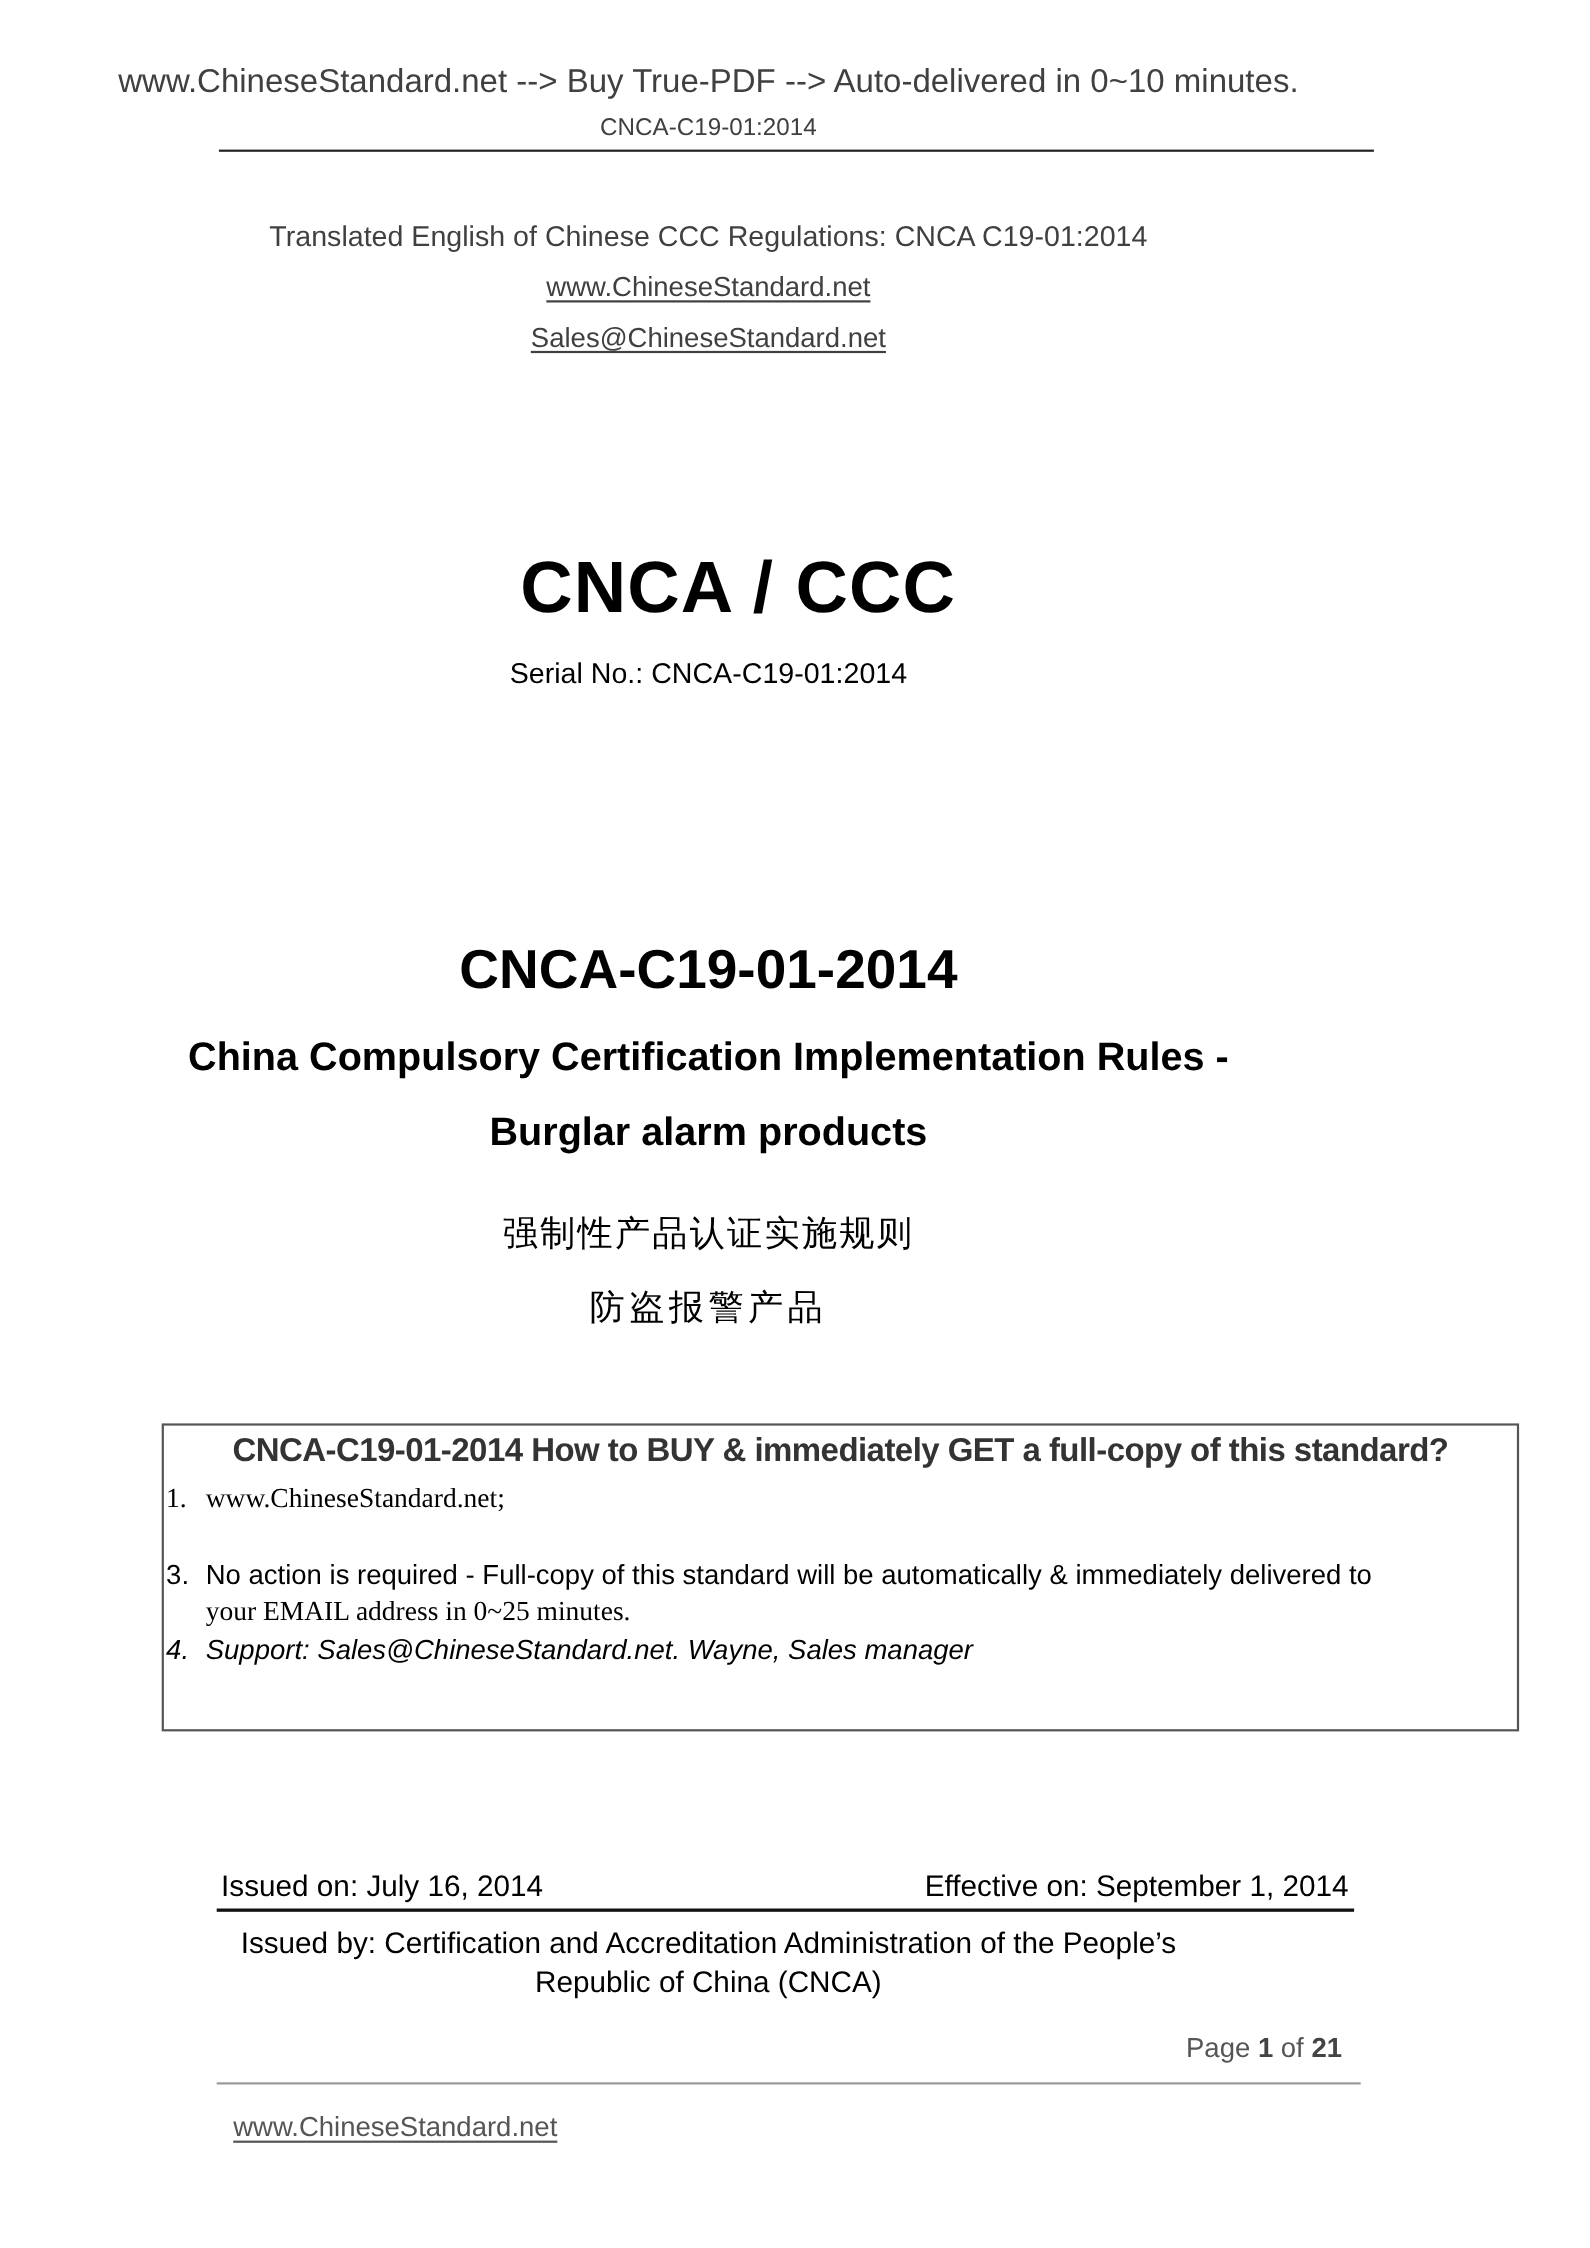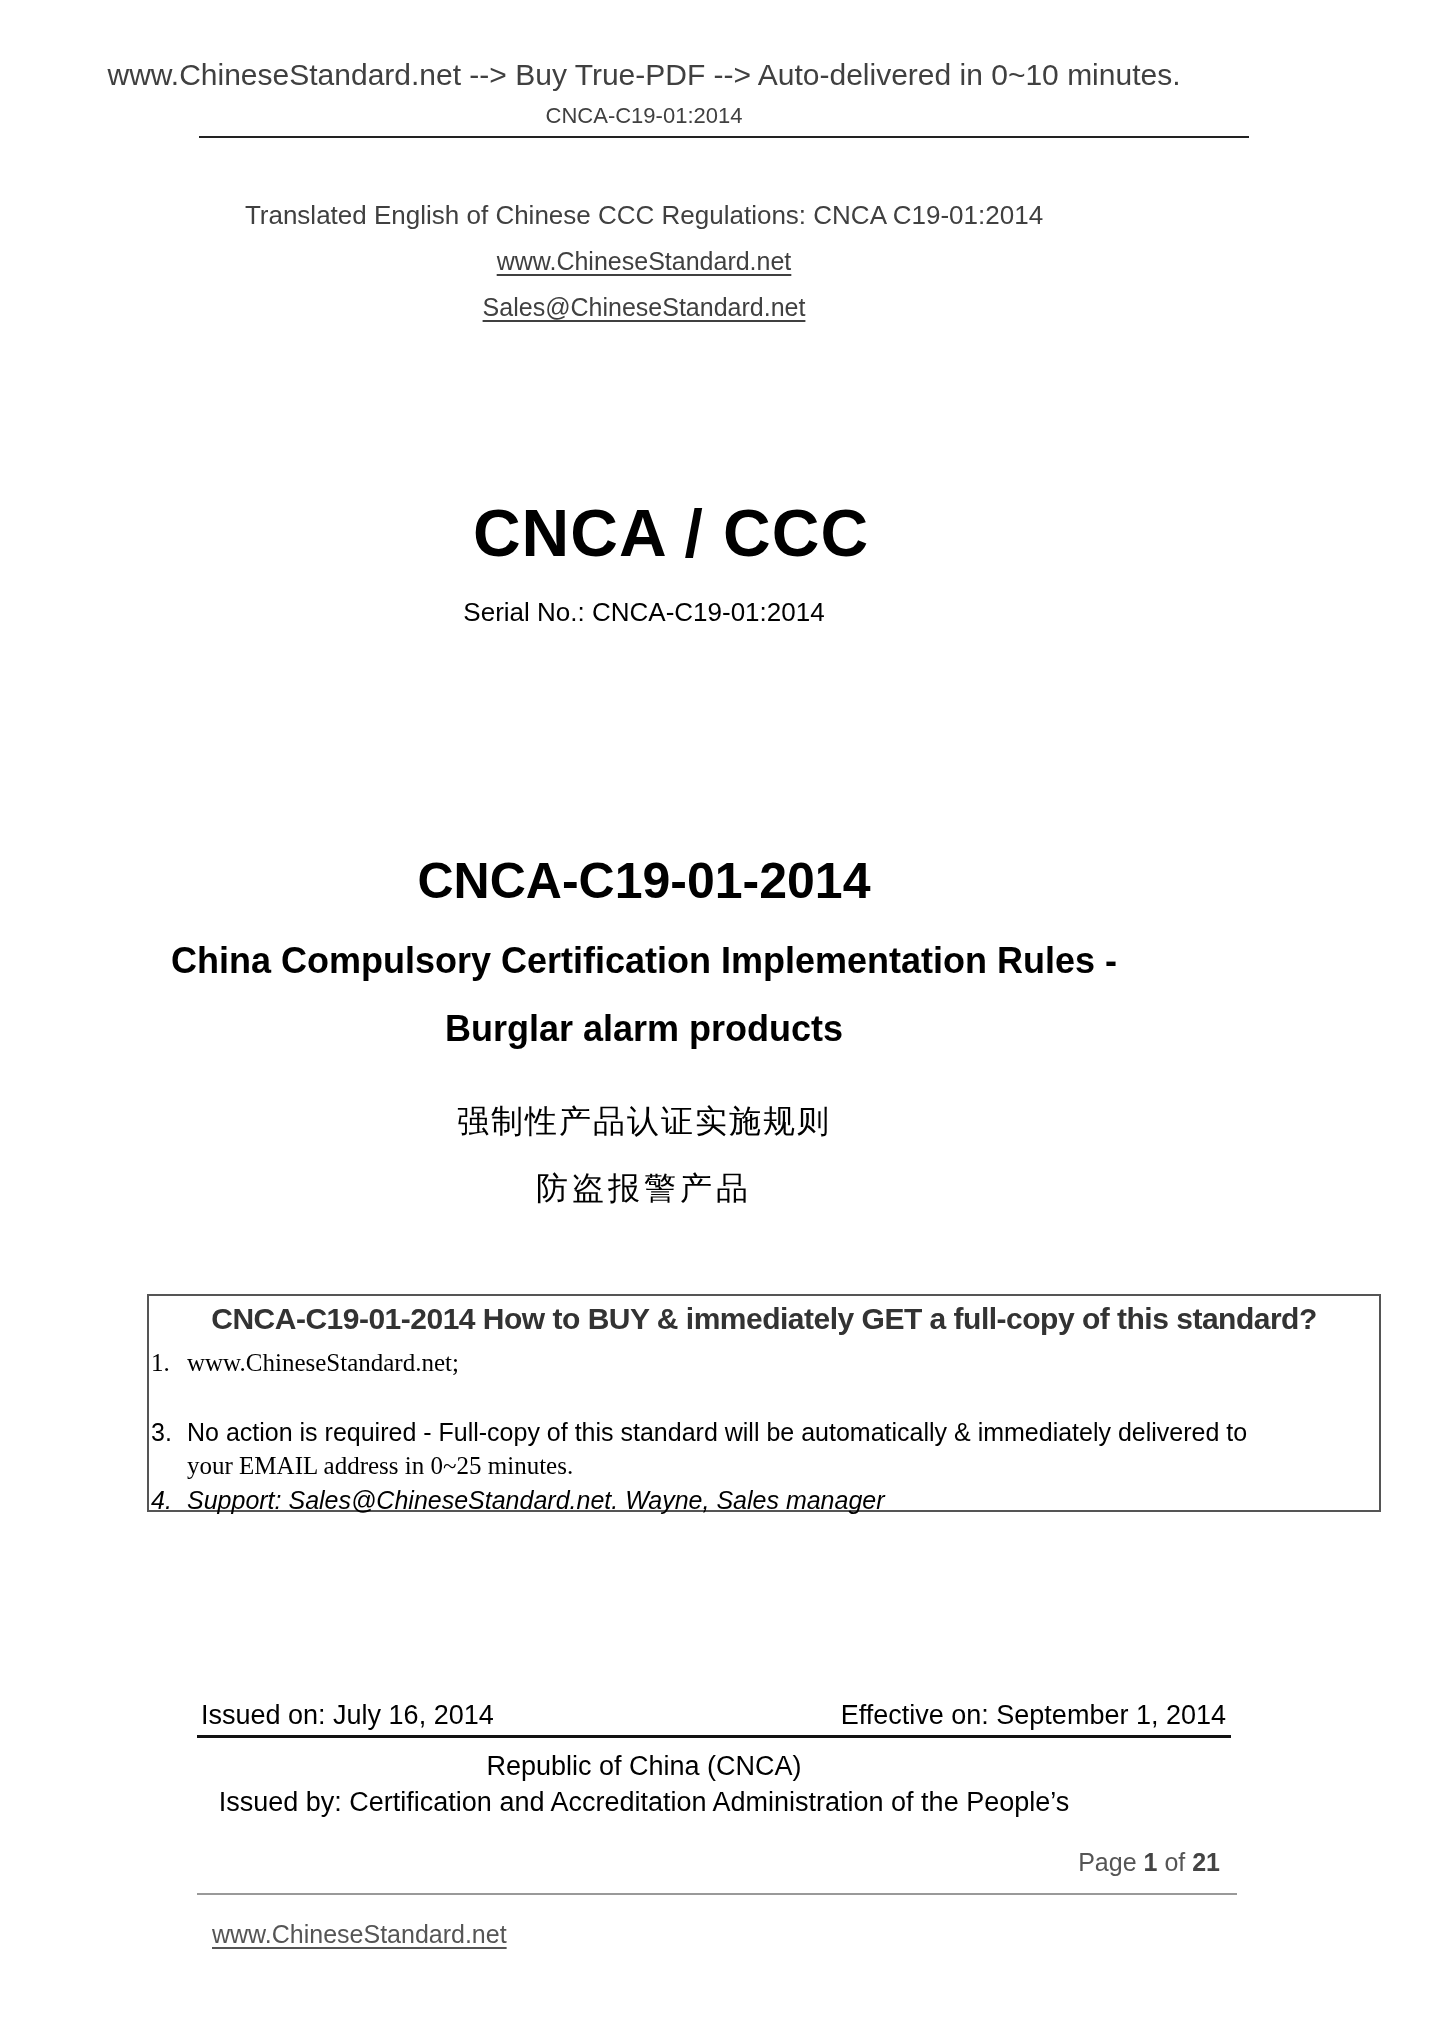--- a/index.html
+++ b/index.html
@@ -13,21 +13,21 @@
     .link { font-size: 25px; color: #404040; text-decoration: underline; text-underline-offset: 4px; }
     .site-link { top: 247px; }
     .mail-link { top: 293px; }
     .big-title { top: 495px; font-size: 66px; font-weight: bold; letter-spacing: 1px; padding-left: 27px; }
     .serial { top: 597px; font-size: 26px; }
     .std-code { top: 852px; font-size: 50px; font-weight: bold; }
     .rules-title { top: 940px; font-size: 36px; font-weight: bold; }
     .rules-sub { top: 1008px; font-size: 36px; font-weight: bold; }
     .cn-1 { top: 1100px; font-size: 32px; font-family: "DejaVu Serif", serif; letter-spacing: 2px; }
     .cn-2 { top: 1167px; font-size: 32px; font-family: "DejaVu Serif", serif; letter-spacing: 4px; }
-    .buy-box { top: 1294px; left: 147px; width: 1234px; height: 218px; border: 2px solid #555; box-sizing: border-box; font-family: "Liberation Sans", sans-serif; }
+    .buy-box { top: 1294px; left: 147px; width: 1234px; height: 280px; border: 2px solid #555; box-sizing: border-box; font-family: "Liberation Sans", sans-serif; }
     .buy-title { position: absolute; top: 6px; left: 0; width: 100%; text-align: center; font-size: 30px; font-weight: bold; color: #333; letter-spacing: -0.5px; }
     .buy-item { position: absolute; left: 2px; font-size: 25px; color: #000; white-space: nowrap; }
     .buy-item .num { display: inline-block; width: 36px; }
     .buy-item.i1 { top: 53px; font-family: Liberation Serif, serif; }
     .buy-item.i2 { top: 88px; }
     .buy-item.i3 { top: 122px; }
     .buy-item.i3b { top: 156px; left: 38px; font-family: Liberation Serif, serif; }
     .buy-item.i4 { top: 190px; font-style: italic; }
     .issued-on { top: 1700px; left: 201px; font-size: 27px; }
     .effective-on { top: 1700px; right: 219px; font-size: 27px; }
@@ -73,19 +73,19 @@
   <div class="buy-item i3b">your EMAIL address in 0~25 minutes.</div>
   <div class="buy-item i4">
     <span class="num">4.</span><span>Support: Sales@ChineseStandard.net. Wayne, Sales manager</span>
   </div>
 </div>
 
 <div class="abs issued-on">Issued on: July 16, 2014</div>
 <div class="abs effective-on">Effective on: September 1, 2014</div>
 <div class="abs issue-rule"></div>
 <div class="abs center issued-by">
+  <div>Issued by: Certification and Accreditation Administration of the People’s</div>
   <div>Republic of China (CNCA)</div>
-  <div>Issued by: Certification and Accreditation Administration of the People’s</div>
 </div>
 
 <div class="abs footer-rule"></div>
 <div class="abs footer-link">www.ChineseStandard.net</div>
 <div class="abs footer-page"><span>Page </span><b>1</b><span> of </span><b>21</b></div>
 
 </body></html>

